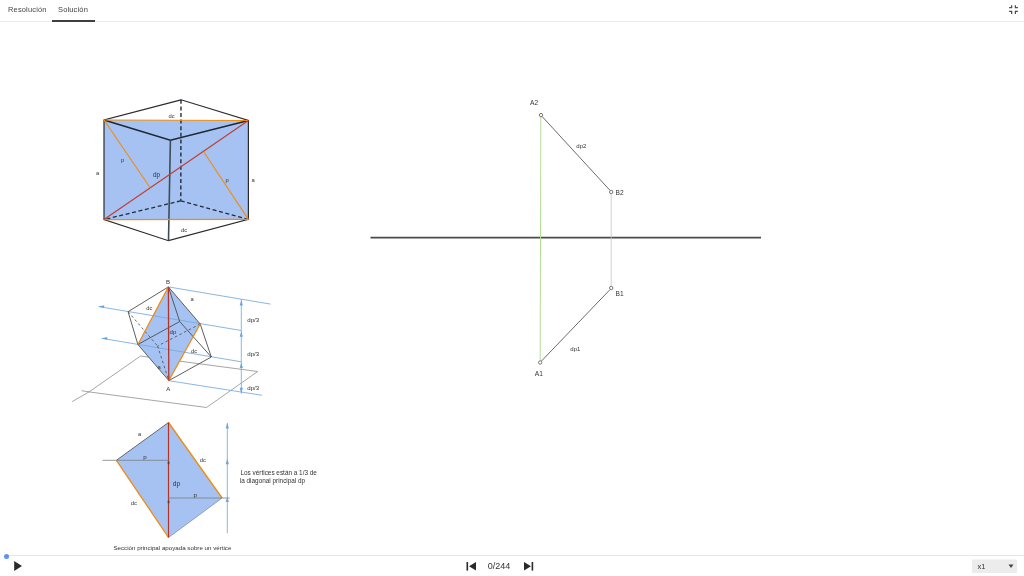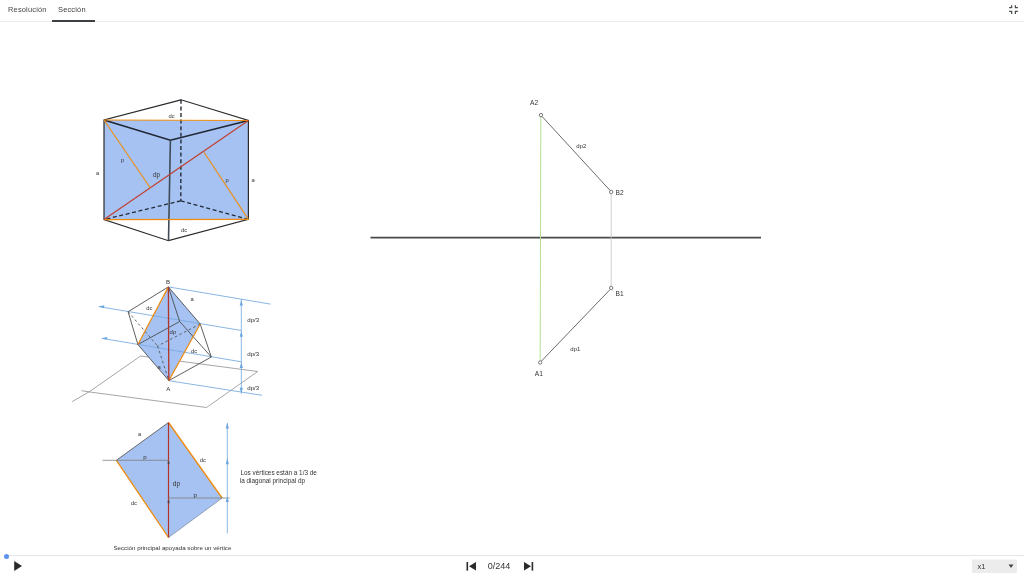--- a/index.html
+++ b/index.html
@@ -9,21 +9,21 @@
 svg text{font-family:"Liberation Sans",sans-serif;fill:#333;}
 </style>
 </head>
 <body>
 <div id="app">
 
   <div style="position:absolute;left:0;top:0;width:1024px;height:21px;background:#fff;border-bottom:1px solid #ebebeb;"></div>
 
   <div class="tabtxt" style="left:8px;top:5px;">Resolución</div>
 
-  <div class="tabtxt" style="left:58px;top:5px;color:#3a3d41;">Sección</div>
+  <div class="tabtxt" style="left:58px;top:5px;color:#3a3d41;">Solución</div>
 
   <div style="position:absolute;left:51.5px;top:19.5px;width:43.5px;height:2px;background:#3c4043;"></div>
 
   <svg style="position:absolute;left:1006px;top:2px;" width="15" height="15" viewBox="0 0 24 24">
       <path fill="#494d50" d="M5 16h3v3h2v-5H5v2zm3-8H5v2h5V5H8v3zm6 11h2v-3h3v-2h-5v5zm2-11V5h-2v5h5V8h-3z"></path>
     </svg>
 
 
   <svg width="1024" height="576" viewBox="0 0 1024 576" style="position:absolute;left:0;top:0;">
 

